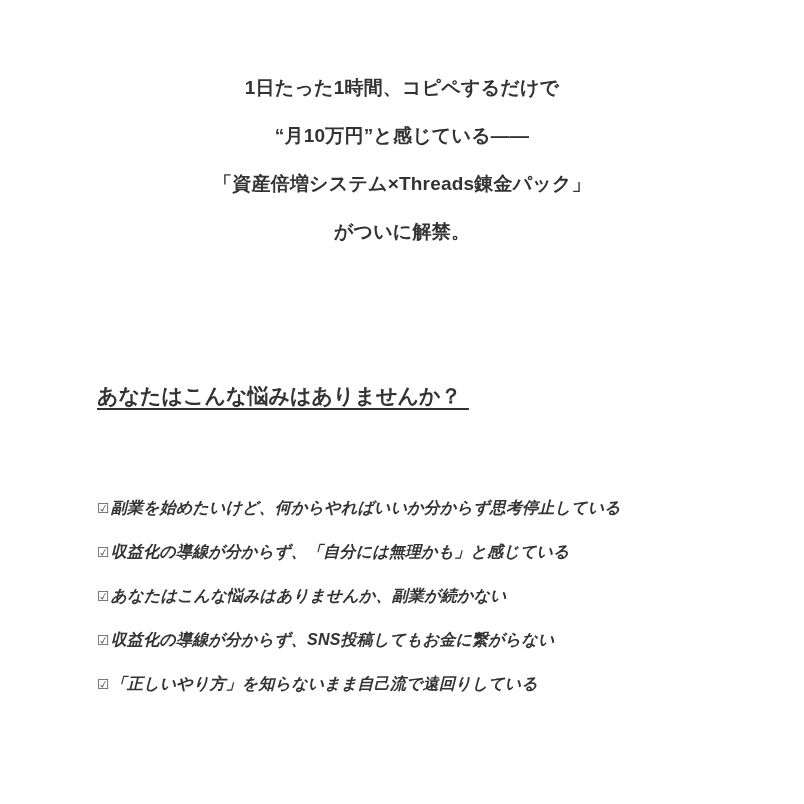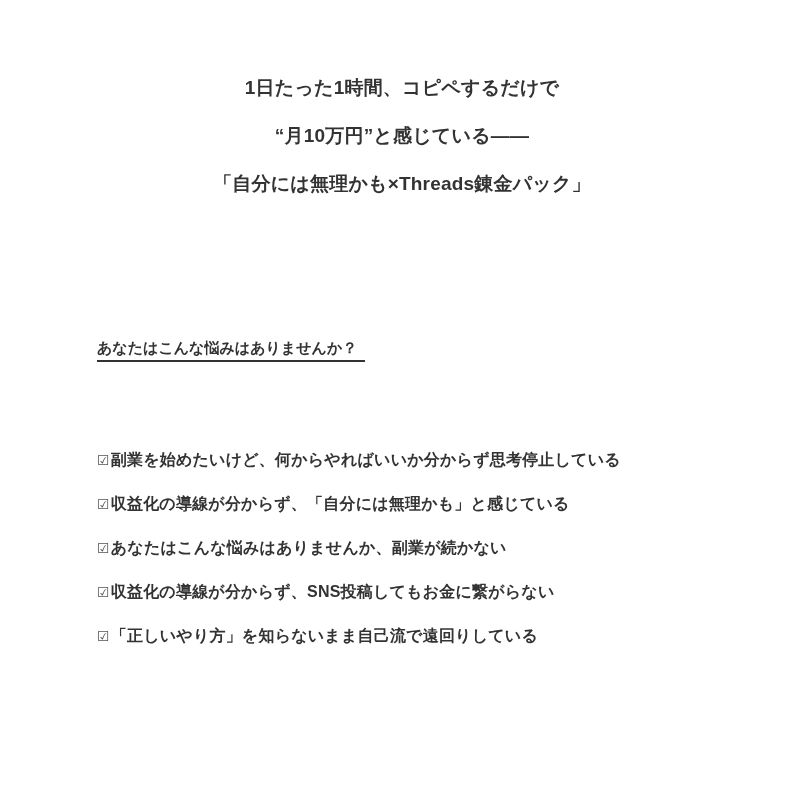--- a/index.html
+++ b/index.html
@@ -29,55 +29,57 @@
     margin: 0 0 28px 0;
     font-size: 19px;
     line-height: 20px;
     font-weight: 700;
     letter-spacing: 0.2px;
   }
   
   .worries-heading {
     display: inline-block;
     margin: 116px 0 0 0;
-    font-size: 15px;
+    font-size: 21px;
     line-height: 20px;
     font-weight: 700;
     border-bottom: 2px solid #333333;
     padding-right: 8px;
     padding-bottom: 2px;
   }
   
   .worry-list {
     margin-top: 88px;
   }
   .worry-item {
     margin: 0 0 24px 0;
     font-size: 16px;
     line-height: 20px;
     font-weight: 700;
     letter-spacing: 0.2px;
     white-space: nowrap;
+    font-style: italic;
   }
   .checkbox-glyph {
     font-weight: 400;
     font-size: 14px;
     color: #555555;
     margin-right: 1px;
   }
 </style>
 </head>
 <body>
 
 <div class="page">
 
   <div class="headline">
     <p>1日たった1時間、コピペするだけで</p>
     <p>“月10万円”と感じている——</p>
-    <p>「自分には無理かも×Threads錬金パック」</p>
+    <p>「資産倍増システム×Threads錬金パック」</p>
+    <p>がついに解禁。</p>
   </div>
 
   <h2 class="worries-heading">あなたはこんな悩みはありませんか？</h2>
 
   <div class="worry-list">
     <p class="worry-item"><span class="checkbox-glyph">☑</span><span>副業を始めたいけど、何からやればいいか分からず思考停止している</span></p>
     <p class="worry-item"><span class="checkbox-glyph">☑</span><span>収益化の導線が分からず、「自分には無理かも」と感じている</span></p>
     <p class="worry-item"><span class="checkbox-glyph">☑</span><span>あなたはこんな悩みはありませんか、副業が続かない</span></p>
     <p class="worry-item"><span class="checkbox-glyph">☑</span><span>収益化の導線が分からず、SNS投稿してもお金に繋がらない</span></p>
     <p class="worry-item"><span class="checkbox-glyph">☑</span><span>「正しいやり方」を知らないまま自己流で遠回りしている</span></p>

